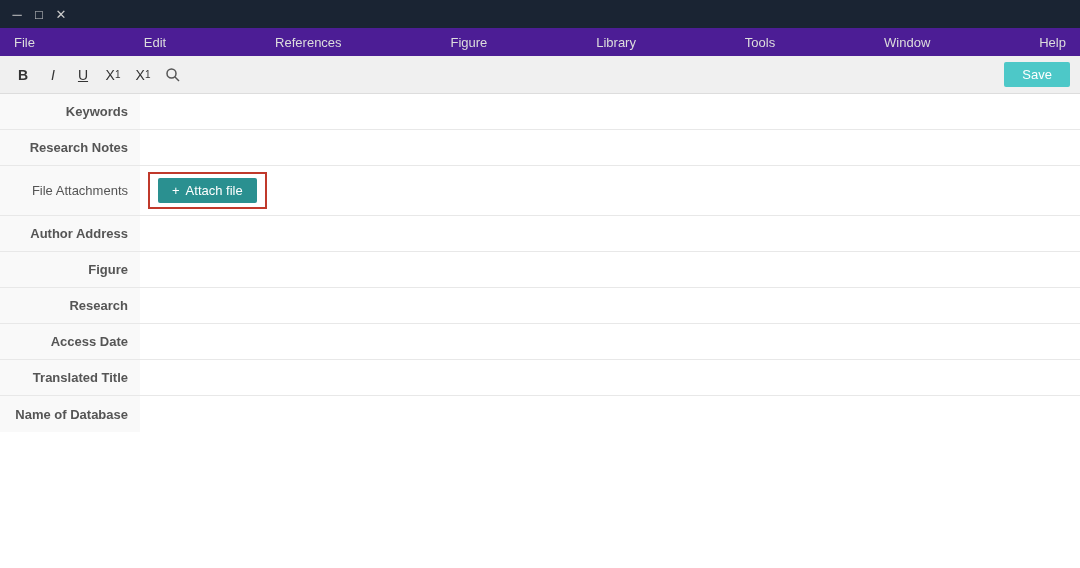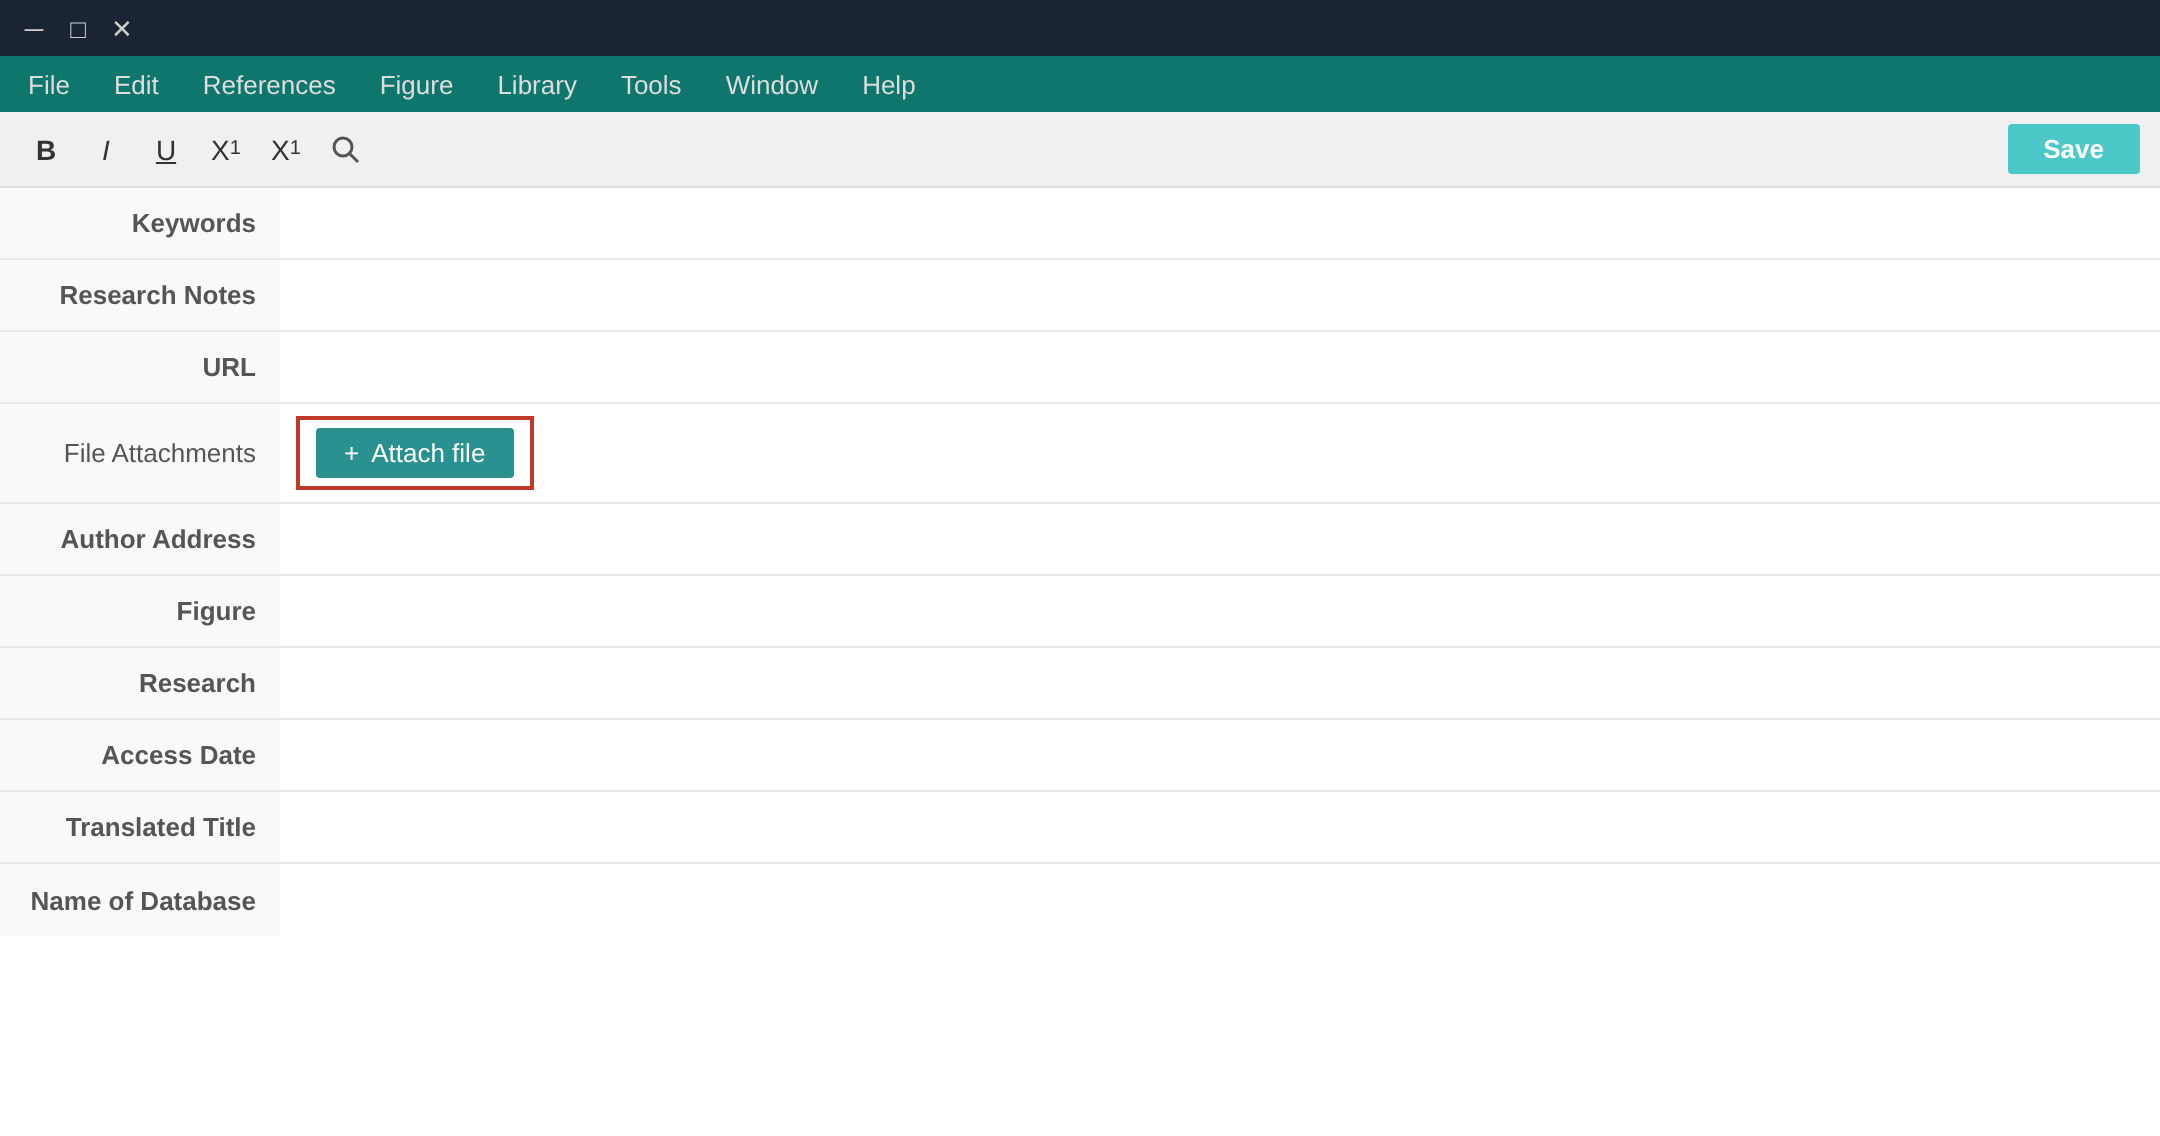--- a/index.html
+++ b/index.html
@@ -23,28 +23,29 @@
       color: #ccc;
       font-size: 13px;
       display: flex; align-items: center; justify-content: center;
       cursor: pointer;
       background: transparent;
       border: none;
     }
 
     
     .menu-bar {
-      background: #0f766e;
+      background: #4c1d95;
       color: #ddd;
       height: 28px;
       display: flex;
       align-items: center;
       padding: 0 4px;
       gap: 2px;
       font-size: 13px;
+      justify-content: space-between;
     }
     .menu-item {
       padding: 3px 10px;
       cursor: pointer;
       border-radius: 2px;
     }
 
     
     .toolbar {
       background: #f0f0f0;
@@ -78,21 +79,21 @@
       border-radius: 2px;
     }
     .save-btn {
       background: #4dc8c8;
       color: white;
       border: none;
       padding: 5px 18px;
       border-radius: 2px;
       font-size: 13px;
       cursor: pointer;
-      font-weight: 700;
+      font-weight: 400;
     }
 
     
     .main-content {
       background: #fff;
       height: calc(568px - 28px - 28px - 38px);
       overflow-y: scroll;
       overflow-x: hidden;
     }
 
@@ -230,24 +231,20 @@
     <input class="field-input" type="text" value="" style="">
   </div>
 
 
 
   <div class="form-row">
     <div class="field-label">Research Notes</div>
     <input class="field-input" type="text" value="" style="">
   </div>
 
-  <div class="form-row">
-    <div class="field-label">URL</div>
-    <input class="field-input" type="text" value="" style="">
-  </div>
 
   <div class="file-attachments-row">
     <div class="file-attachments-label">File Attachments</div>
     <div class="file-attachments-content">
       <div class="file-attachments-wrapper">
         <button class="attach-file-btn">
           <span>+</span>
           <span>Attach file</span>
         </button>
       </div>

